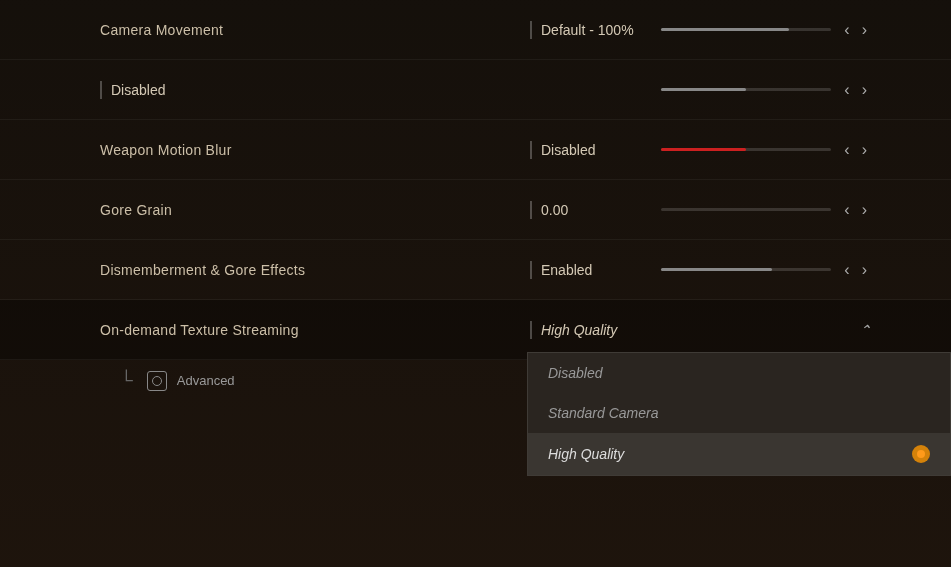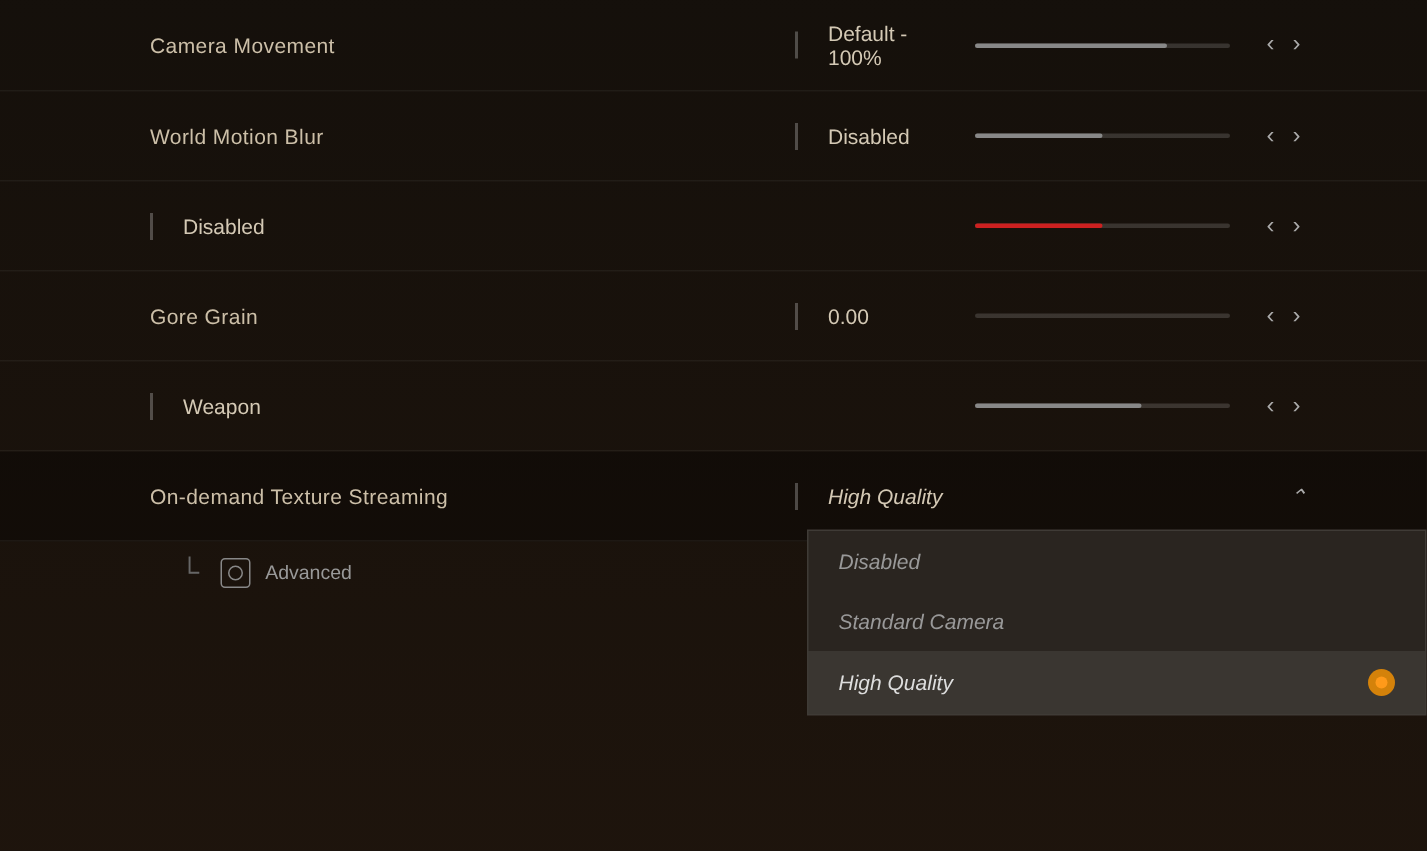--- a/index.html
+++ b/index.html
@@ -40,21 +40,21 @@
       font-size: 14px;
       font-weight: 400;
       flex: 0 0 430px;
       letter-spacing: 0.02em;
     }
 
     .setting-value-area {
       display: flex;
       align-items: center;
       flex: 1;
-      gap: 12px;
+      gap: 1px;
       justify-content: space-between;
     }
 
     .divider-bar {
       width: 2px;
       height: 18px;
       background: rgba(255,255,255,0.25);
       margin-right: 8px;
       flex-shrink: 0;
     }
@@ -226,35 +226,35 @@
         <div class="slider-fill" style="width:75%"></div>
       </div>
       <div class="nav-arrows">
         <button class="arrow-btn">‹</button>
         <button class="arrow-btn">›</button>
       </div>
     </div>
   </div>
 
   <div class="setting-row">
-    <span class="setting-label">World Motion Blur</span>
     <div class="setting-value-area">
       <div class="divider-bar"></div>
       <span class="setting-value">Disabled</span>
       <div class="slider-track">
         <div class="slider-fill" style="width:50%"></div>
       </div>
       <div class="nav-arrows">
         <button class="arrow-btn">‹</button>
         <button class="arrow-btn">›</button>
       </div>
     </div>
   </div>
 
   <div class="setting-row">
+    <span class="setting-label">Weapon Motion Blur</span>
     <div class="setting-value-area">
       <div class="divider-bar"></div>
       <span class="setting-value">Disabled</span>
       <div class="slider-track">
         <div class="slider-fill red" style="width:50%"></div>
       </div>
       <div class="nav-arrows">
         <button class="arrow-btn">‹</button>
         <button class="arrow-btn">›</button>
       </div>
@@ -270,23 +270,24 @@
         <div class="slider-fill" style="width:0%"></div>
       </div>
       <div class="nav-arrows">
         <button class="arrow-btn">‹</button>
         <button class="arrow-btn">›</button>
       </div>
     </div>
   </div>
 
   <div class="setting-row">
-    <div class="setting-value-area">
-      <div class="divider-bar"></div>
-      <span class="setting-value">Weapon</span>
+    <span class="setting-label">Dismemberment &amp; Gore Effects</span>
+    <div class="setting-value-area">
+      <div class="divider-bar"></div>
+      <span class="setting-value">Enabled</span>
       <div class="slider-track">
         <div class="slider-fill" style="width:65%"></div>
       </div>
       <div class="nav-arrows">
         <button class="arrow-btn">‹</button>
         <button class="arrow-btn">›</button>
       </div>
     </div>
   </div>
 

